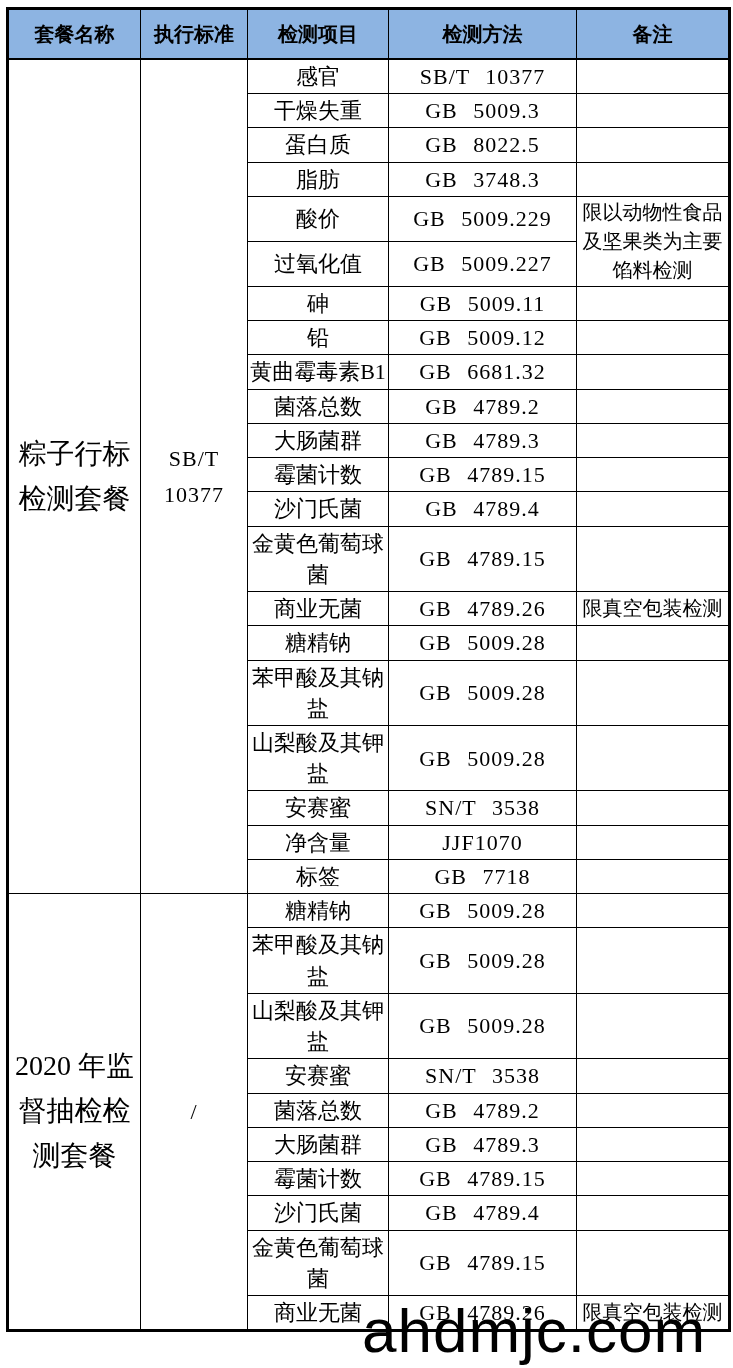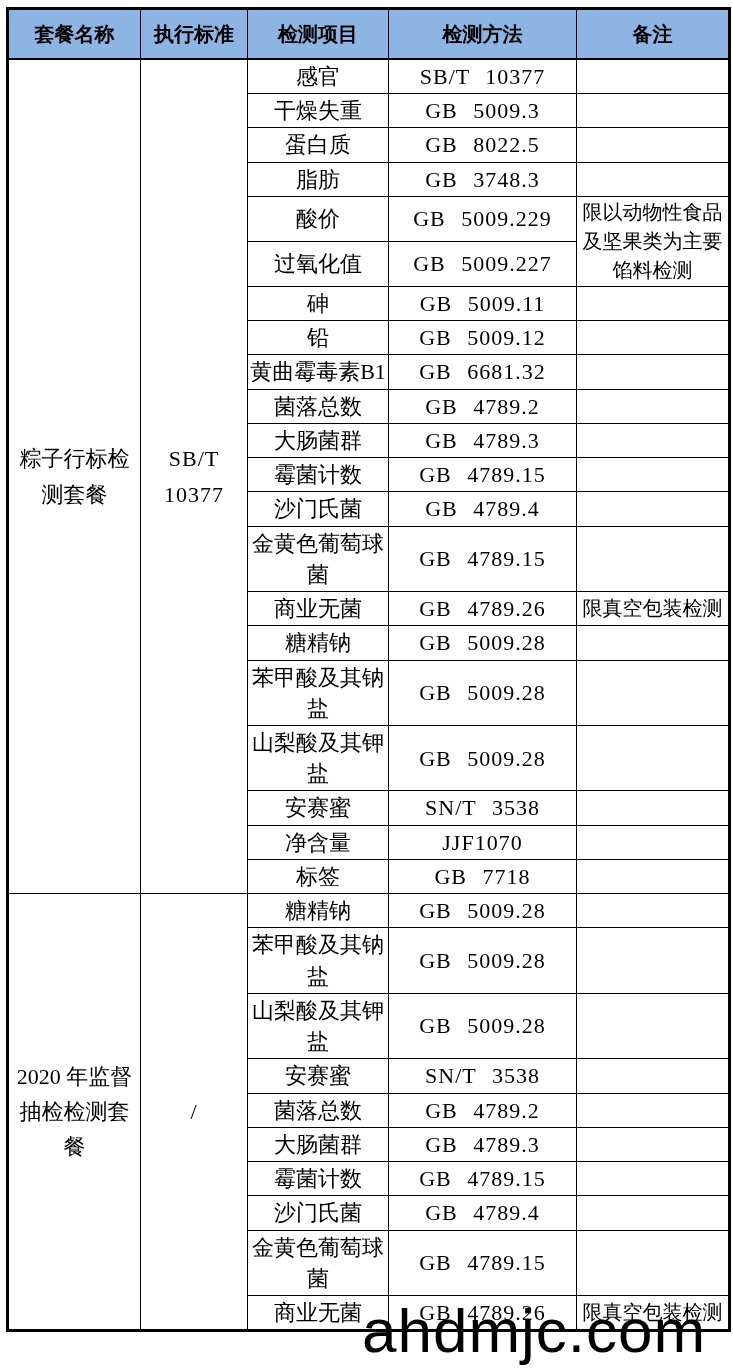--- a/index.html
+++ b/index.html
@@ -45,21 +45,21 @@
     font-size: 20px;
     height: 46px;
     border-bottom: 2px solid #000000;
   }
   td {
     font-size: 22px;
     line-height: 1.42;
     height: 31px;
   }
   td.name-cell {
-    font-size: 22px;
+    font-size: 28px;
     line-height: 1.6;
   }
   td.std-cell {
     letter-spacing: 1px;
     word-spacing: 6px;
     line-height: 1.6;
   }
   td.method-cell {
     letter-spacing: 1px;
     word-spacing: 9px;

